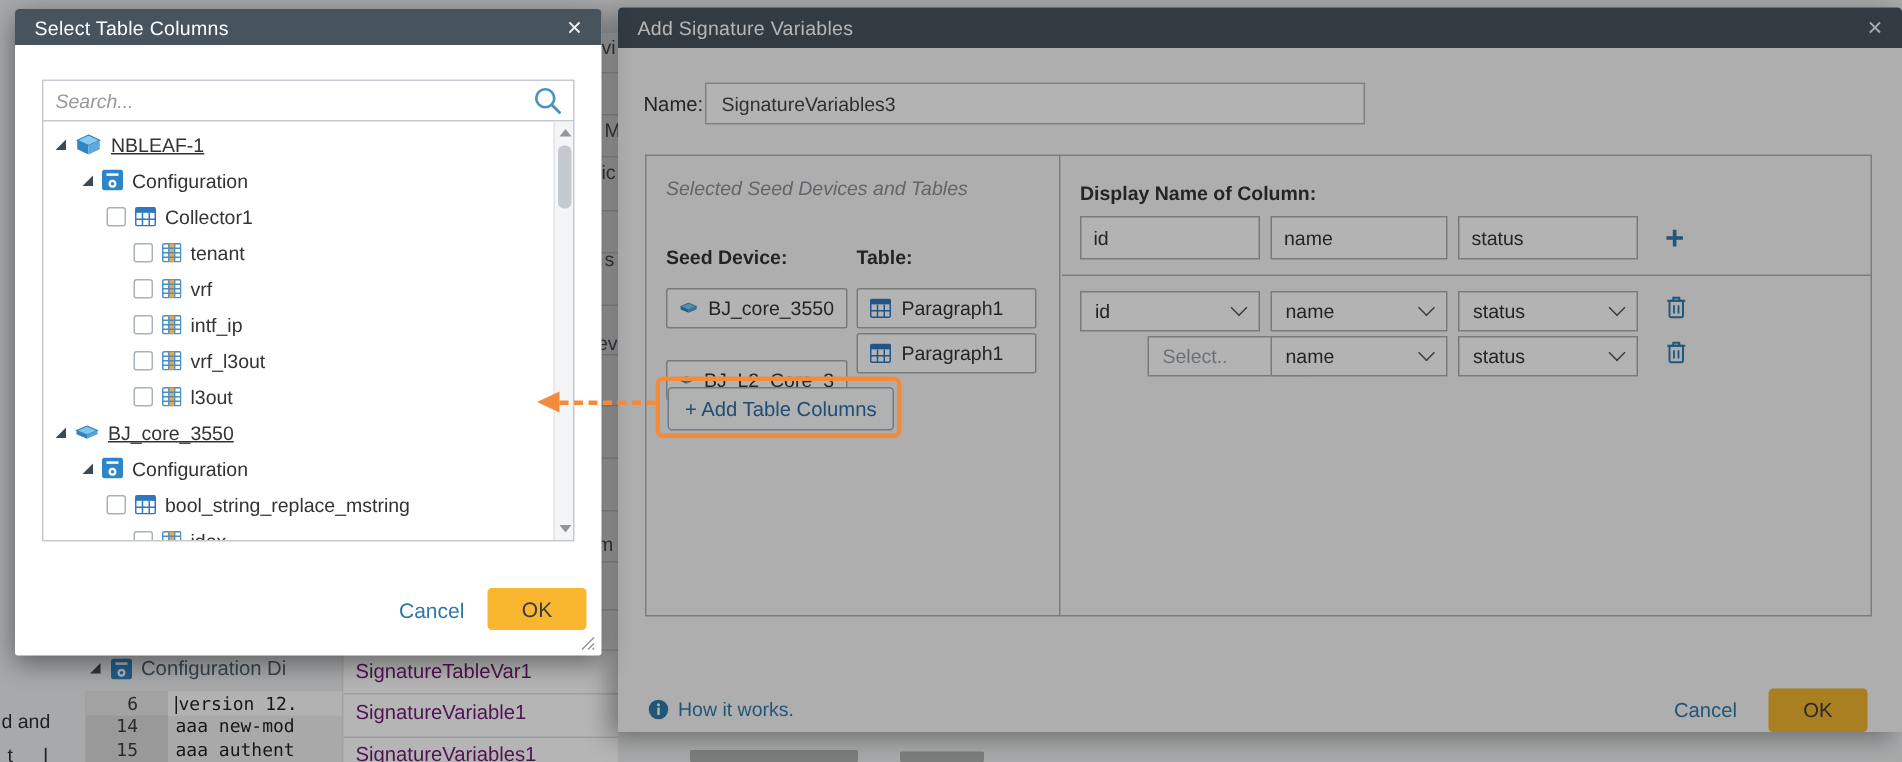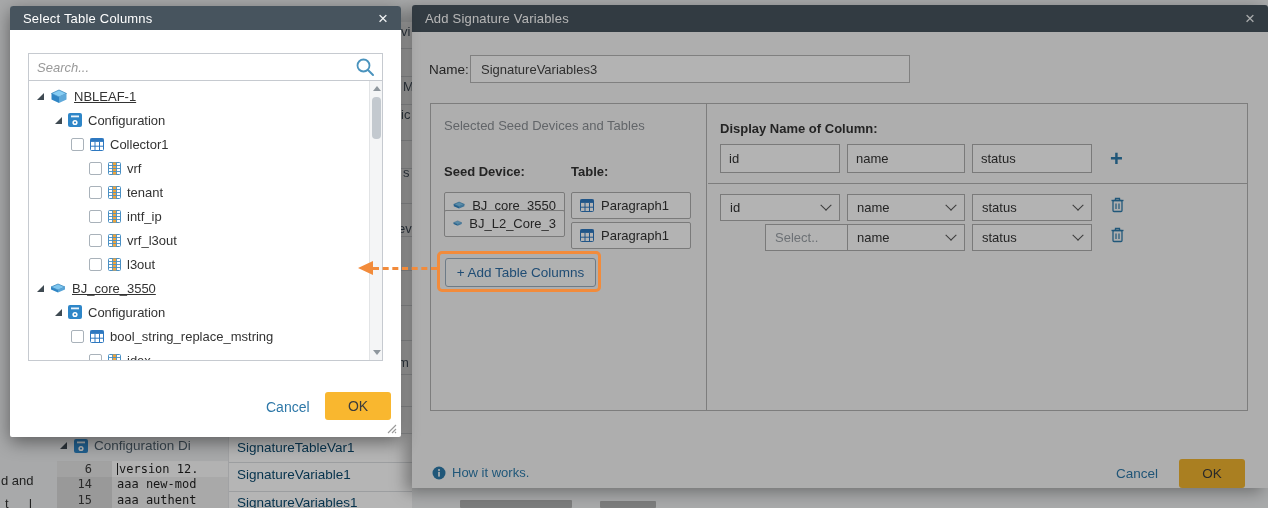--- a/index.html
+++ b/index.html
@@ -10,21 +10,21 @@
   
   .page{position:absolute;inset:0;z-index:0;}
   .edge-frag{position:absolute;font-size:13px;color:#2f2f2f;}
   .bg-tree-item{position:absolute;left:60px;top:438px;display:flex;align-items:center;}
   .bg-tree-item .tri{margin-right:7px;}
   .bg-tree-label{font-size:13.5px;color:#51626f;margin-left:6px;}
   .list-panel{position:absolute;left:228px;top:22px;width:184px;height:486px;
               background:#ffffff;border-left:1px solid #e3e5e7;}
   .lsep{position:absolute;left:0;right:0;border-top:1px solid #dcdfe2;}
   .strip-frag{position:absolute;font-size:13px;color:#4b5866;}
-  .bg-list-item{position:absolute;left:237px;font-size:13.5px;color:#0c4a6e;}
+  .bg-list-item{position:absolute;left:237px;font-size:13.5px;color:#701a75;}
   .code{position:absolute;left:57px;top:461px;width:171px;height:47px;
         font-family:"DejaVu Sans Mono",monospace;font-size:12px;background:#eeeeee;}
   .code .gutter{position:absolute;left:0;top:0;bottom:0;width:55px;background:#d8d8d8;}
   .crow{position:relative;display:flex;height:15.6px;align-items:center;}
   .crow .num{width:55px;text-align:right;padding-right:20px;color:#3c3c3c;flex:none;}
   .crow .src{padding-left:5px;color:#1f1f1f;white-space:pre;}
   .crow.hl .src-bg{position:absolute;left:55px;right:0;top:0;bottom:0;background:#fbfbfb;}
   .crow.hl .numcell-bg{position:absolute;left:0;width:55px;top:0;bottom:0;background:#e4e4e4;}
   .caret{display:inline-block;width:1px;height:12px;background:#222;margin-right:1px;vertical-align:middle;}
   .faint-bar{position:absolute;background:#7e7e7e;opacity:.55;border-radius:1px;}
@@ -41,21 +41,21 @@
 
   
   .dlg-right{position:absolute;left:412px;top:5px;width:856px;height:483px;background:#f6f6f6;
              z-index:10;border-radius:4px 4px 0 0;box-shadow:-6px 4px 16px rgba(0,0,0,0.35);}
   .dlg-right .hdr{height:27px;}
   .name-label{position:absolute;left:17px;top:57px;font-size:13.5px;color:#333;}
   .name-input{position:absolute;left:58px;top:50px;width:440px;height:28px;border:1px solid #b5b5b5;
               background:#fdfdfd;padding:0 10px;font-size:13px;color:#444;font-family:inherit;}
   .panel{position:absolute;left:18px;top:98px;width:818px;height:308px;border:1px solid #b0b0b0;}
   .lsec{position:absolute;left:0;top:0;width:276px;height:100%;border-right:1px solid #b0b0b0;}
-  .hint{position:absolute;left:13px;top:14px;font-size:13px;color:#8a8f94;}
+  .hint{position:absolute;left:13px;top:14px;font-size:13px;font-style:italic;color:#8a8f94;}
   .col-label{position:absolute;font-size:13px;font-weight:700;color:#333;}
   .box{position:absolute;height:27px;border:1px solid #adadad;background:#fcfcfc;border-radius:2px;
        display:flex;align-items:center;padding:0 8px;font-size:13px;color:#333;gap:7px;}
   .add-btn{position:absolute;left:14px;top:154px;width:151px;height:29px;border:1px solid #9aaebe;
            border-radius:3px;background:#f8f9fa;color:#2e6da4;font-size:13.5px;
            display:flex;align-items:center;justify-content:center;cursor:pointer;}
   .rsec{position:absolute;left:277px;top:0;right:0;height:100%;}
   .rsec .rdiv{position:absolute;left:0;right:0;top:79px;border-top:1px solid #b0b0b0;}
   .din{position:absolute;top:40px;height:29px;border:1px solid #adadad;background:#fcfcfc;
        padding:0 8px;font-size:13px;color:#333;font-family:inherit;}
@@ -205,21 +205,21 @@
         </div>
         <div class="box" style="left:140px;top:88px;width:120px;">
           <svg width="14" height="13" viewBox="0 0 14 13">
             <rect x=".5" y=".5" width="13" height="12" rx="1" fill="#fff" stroke="#2e78c0"></rect>
             <rect x=".5" y=".5" width="13" height="3.4" fill="#2e78c0"></rect>
             <path d="M5 4v8.5M9.5 4v8.5M.5 8.2h13" stroke="#2e78c0" stroke-width="1" fill="none"></path>
           </svg>
           <span>Paragraph1</span>
         </div>
 
-        <div class="box" style="left:13px;top:106px;width:121px;">
+        <div class="box" style="left:13px;top:136px;width:121px;">
           <svg width="16" height="11" viewBox="0 0 16 11">
             <polygon points="8,1 15,4 8,7 1,4" fill="#7fc6ef" stroke="#2a7cb4" stroke-width=".7"></polygon>
             <polygon points="1,4 8,7 8,9.5 1,6.5" fill="#2f85c4"></polygon>
             <polygon points="8,7 15,4 15,6.5 8,9.5" fill="#57a3d6"></polygon>
           </svg>
           <span>BJ_L2_Core_3</span>
         </div>
         <div class="box" style="left:140px;top:118px;width:120px;">
           <svg width="14" height="13" viewBox="0 0 14 13">
             <rect x=".5" y=".5" width="13" height="12" rx="1" fill="#fff" stroke="#2e78c0"></rect>
@@ -343,31 +343,31 @@
         <span>Collector1</span>
       </div>
 
       <div class="trow lvl3">
         <span class="cb"></span>
         <svg class="ic" style="margin-left:0;" width="13" height="13" viewBox="0 0 13 13">
           <rect x=".5" y=".5" width="12" height="12" rx="1" fill="#fff" stroke="#4a90c4"></rect>
           <rect x="4.5" y=".5" width="4" height="12" fill="#f0a63c"></rect>
           <path d="M.5 3.5h12M.5 6.5h12M.5 9.5h12M4.5.5v12M8.5.5v12" stroke="#4a90c4" stroke-width=".9" fill="none"></path>
         </svg>
+        <span>tenant</span>
+      </div>
+
+      <div class="trow lvl3">
+        <span class="cb"></span>
+        <svg class="ic" style="margin-left:0;" width="13" height="13" viewBox="0 0 13 13">
+          <rect x=".5" y=".5" width="12" height="12" rx="1" fill="#fff" stroke="#4a90c4"></rect>
+          <rect x="4.5" y=".5" width="4" height="12" fill="#f0a63c"></rect>
+          <path d="M.5 3.5h12M.5 6.5h12M.5 9.5h12M4.5.5v12M8.5.5v12" stroke="#4a90c4" stroke-width=".9" fill="none"></path>
+        </svg>
         <span>vrf</span>
-      </div>
-
-      <div class="trow lvl3">
-        <span class="cb"></span>
-        <svg class="ic" style="margin-left:0;" width="13" height="13" viewBox="0 0 13 13">
-          <rect x=".5" y=".5" width="12" height="12" rx="1" fill="#fff" stroke="#4a90c4"></rect>
-          <rect x="4.5" y=".5" width="4" height="12" fill="#f0a63c"></rect>
-          <path d="M.5 3.5h12M.5 6.5h12M.5 9.5h12M4.5.5v12M8.5.5v12" stroke="#4a90c4" stroke-width=".9" fill="none"></path>
-        </svg>
-        <span>tenant</span>
       </div>
 
       <div class="trow lvl3">
         <span class="cb"></span>
         <svg class="ic" style="margin-left:0;" width="13" height="13" viewBox="0 0 13 13">
           <rect x=".5" y=".5" width="12" height="12" rx="1" fill="#fff" stroke="#4a90c4"></rect>
           <rect x="4.5" y=".5" width="4" height="12" fill="#f0a63c"></rect>
           <path d="M.5 3.5h12M.5 6.5h12M.5 9.5h12M4.5.5v12M8.5.5v12" stroke="#4a90c4" stroke-width=".9" fill="none"></path>
         </svg>
         <span>intf_ip</span>

